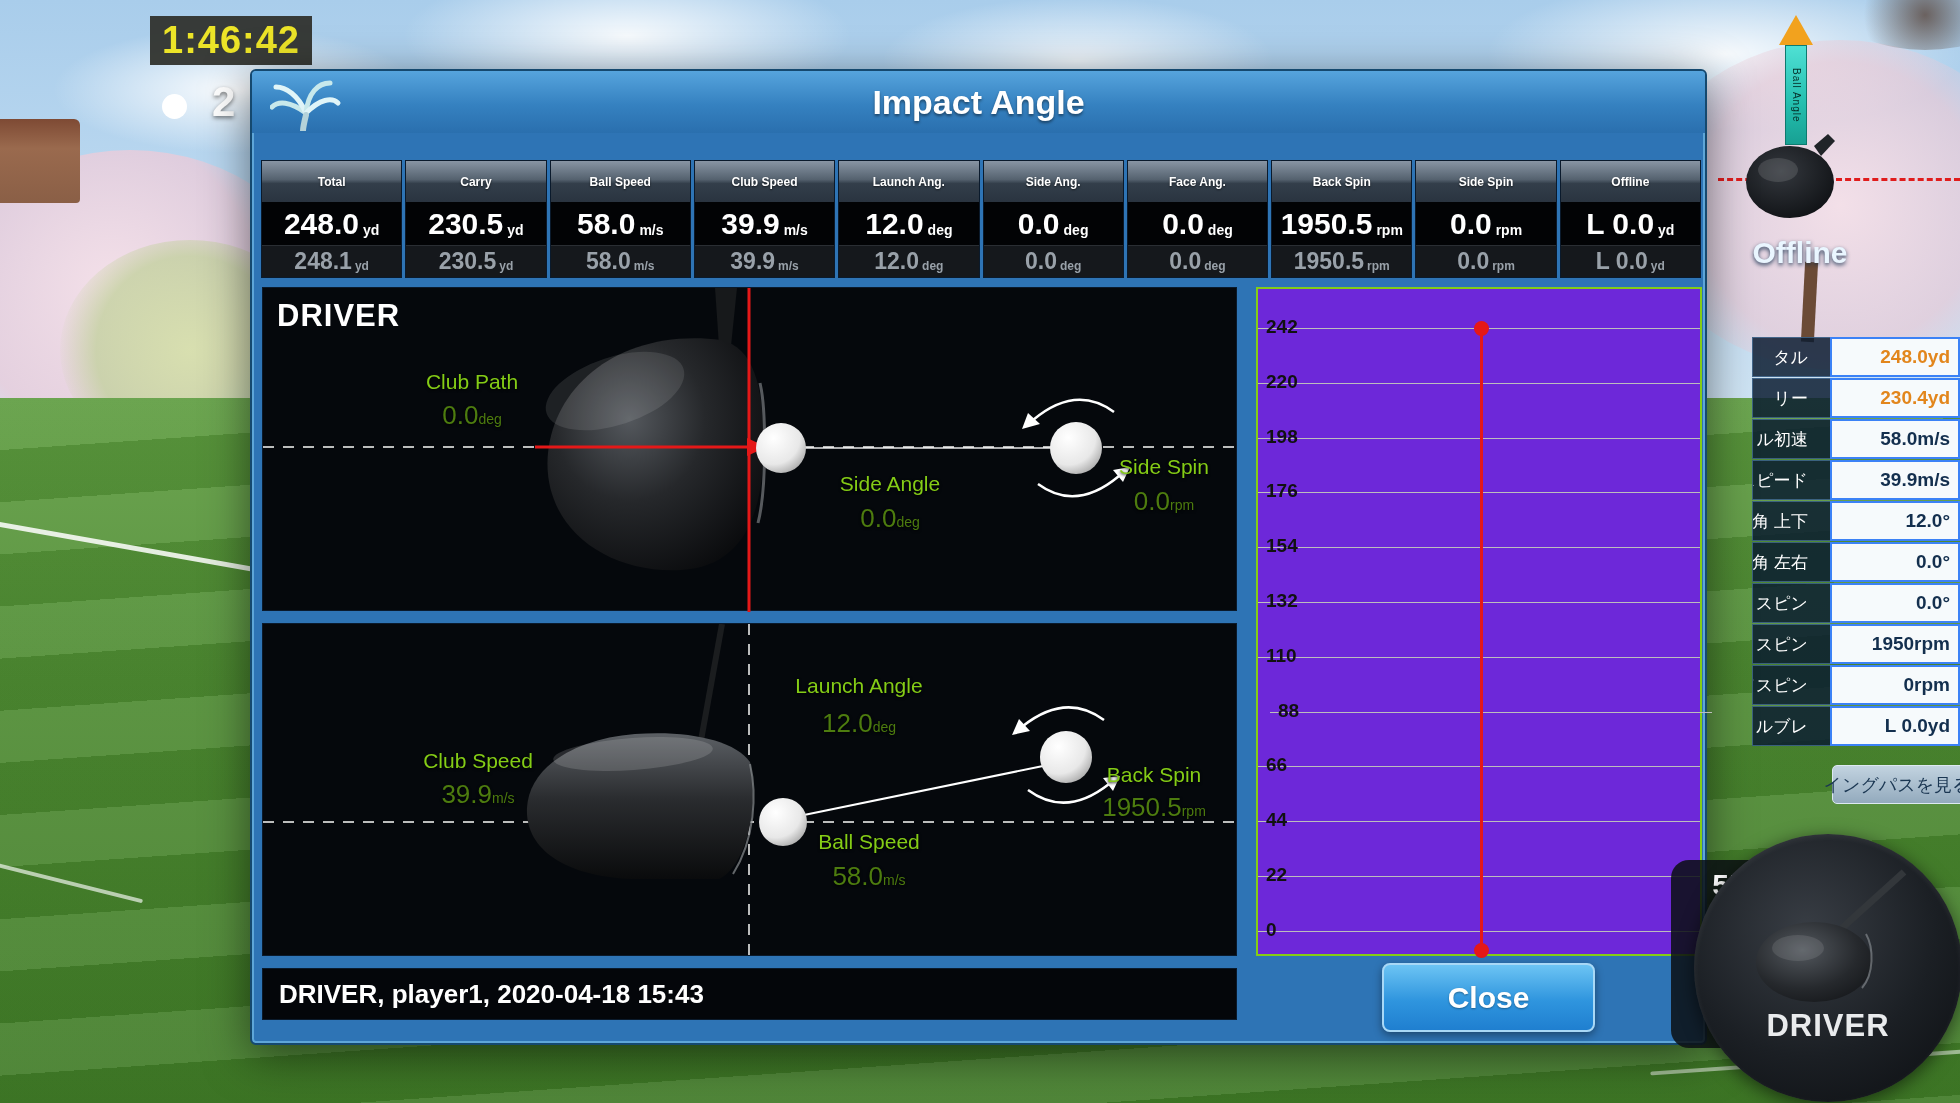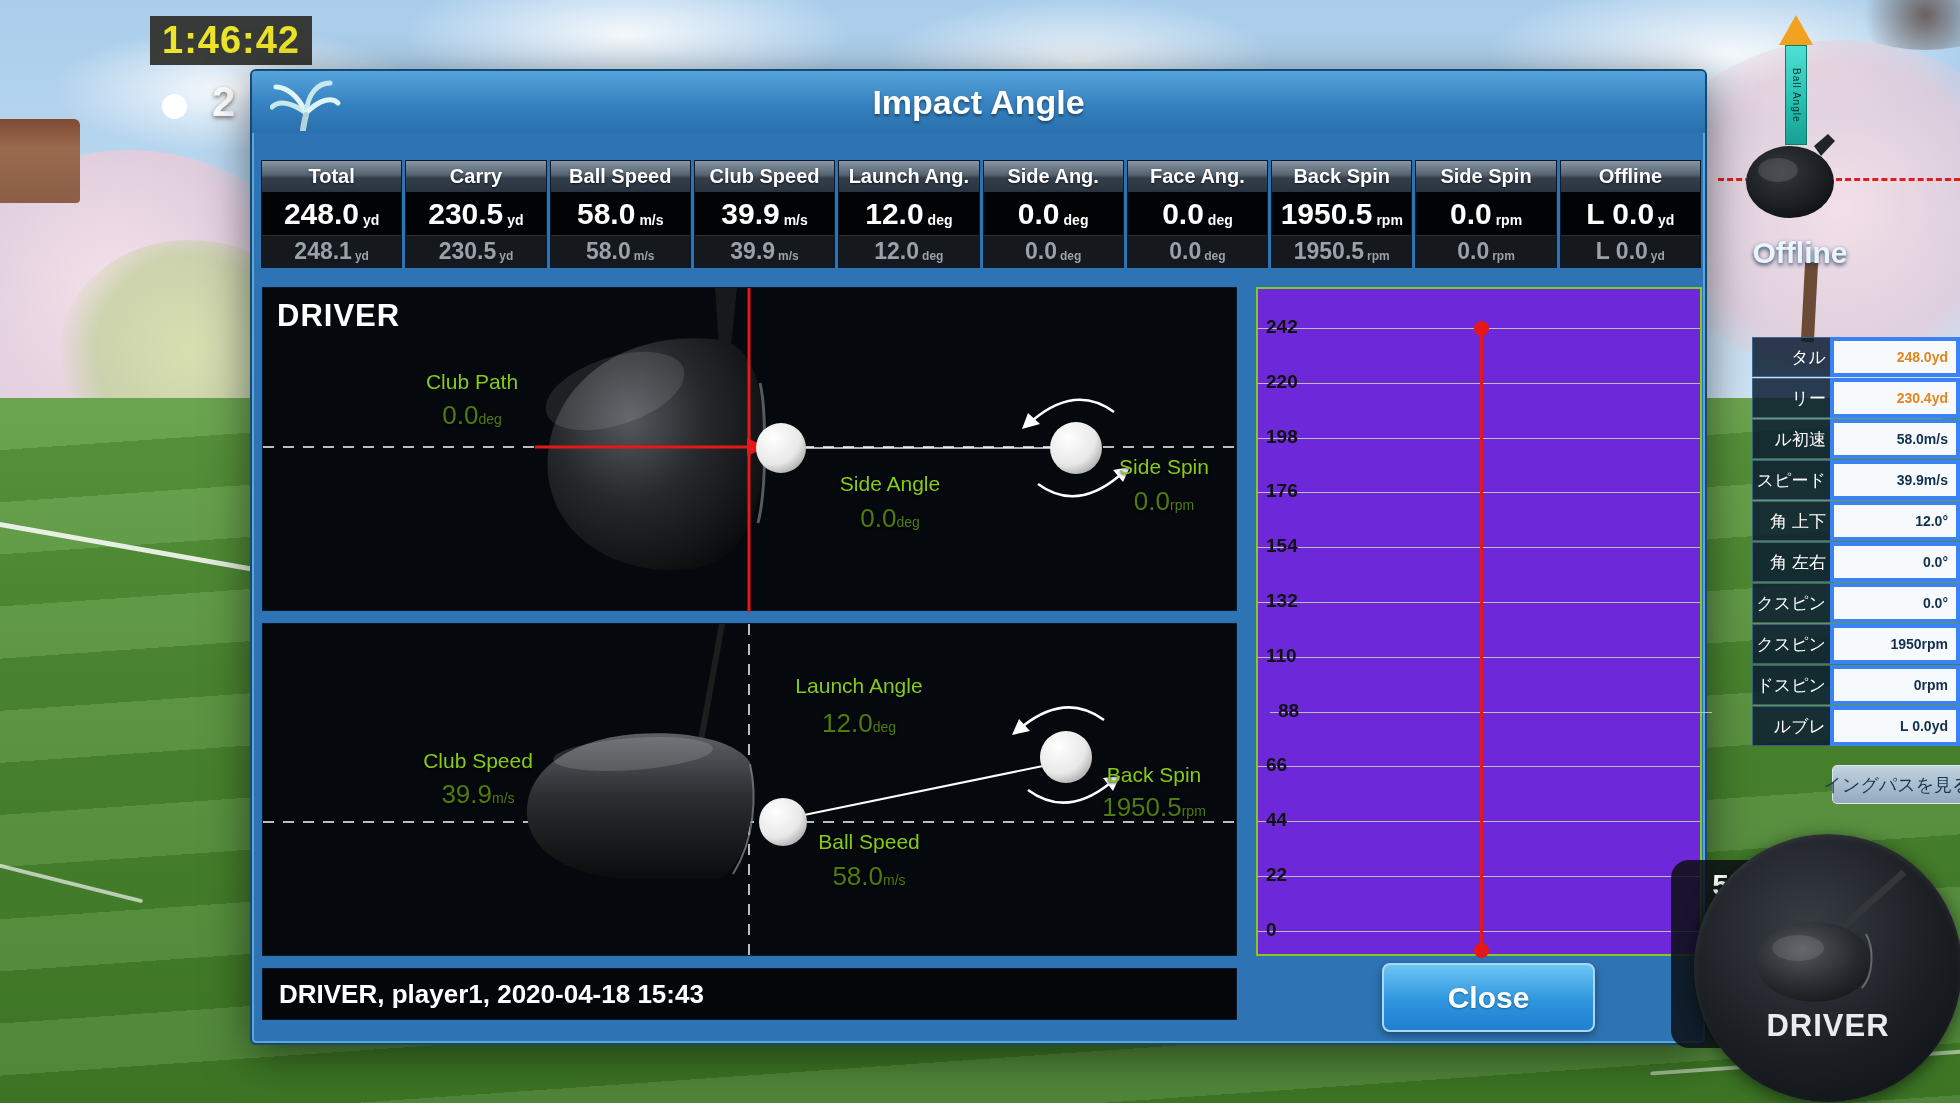--- a/index.html
+++ b/index.html
@@ -54,23 +54,23 @@
        border-radius:4px 4px 0 0;}
   #modal-title{position:absolute;left:0;top:0;width:100%;height:62px;line-height:62px;
        text-align:center;color:#fff;font-size:34px;font-weight:bold;
        text-shadow:0 2px 3px rgba(0,0,0,.45);}
   #palm-logo{position:absolute;left:18px;top:2px;opacity:.95;}
 
   
   #stats{position:absolute;left:9px;top:89px;width:1440px;display:grid;
        grid-template-columns:repeat(10,1fr);gap:3px;}
   .stat-col{background:#000;border:1px solid #0a1a2c;}
-  .stat-head{height:31px;display:flex;align-items:center;justify-content:center;
+  .stat-head{height:41px;display:flex;align-items:center;justify-content:center;
        background:linear-gradient(180deg,#8895a4 0%,#55626f 45%,#333e4a 55%,#2a3440 100%);
-       color:#fff;font-size:20px;font-weight:bold;text-shadow:0 1px 2px rgba(0,0,0,.6);white-space:nowrap;}
+       color:#fff;font-size:12px;font-weight:bold;text-shadow:0 1px 2px rgba(0,0,0,.6);white-space:nowrap;}
   .stat-val{height:43px;display:flex;align-items:center;justify-content:center;gap:4px;
        background:#020305;color:#fff;font-size:30px;font-weight:bold;}
   .stat-val .unit{font-size:14px;margin-top:12px;}
   .stat-prev{height:31px;display:flex;align-items:center;justify-content:center;gap:3px;
        background:#15181c;border-top:1px solid #2a2e33;color:#99a1a9;font-size:23px;font-weight:bold;}
   .stat-prev .unit{font-size:12px;margin-top:9px;}
 
   
   .panel{position:absolute;background:#05080c;border:1px solid #0a1a2c;box-sizing:border-box;}
   #panel-top{left:10px;top:216px;width:975px;height:324px;}
@@ -111,24 +111,24 @@
   #ball-angle-bar span{writing-mode:vertical-rl;font-size:10px;color:#06302a;letter-spacing:1px;}
   #hud-dashline{position:absolute;left:1718px;top:178px;width:242px;height:0;
        border-top:3px dashed #e01c1c;z-index:5;}
   #hud-clubhead{position:absolute;left:1744px;top:132px;z-index:6;}
   #shot-shape{position:absolute;left:1700px;top:236px;width:200px;text-align:center;z-index:6;
        color:#eaf6ff;font-size:30px;font-weight:bold;text-shadow:0 2px 4px rgba(10,40,70,.85);}
 
   #hud-table{position:absolute;left:1752px;top:337px;width:208px;z-index:6;}
   .hud-row{display:flex;height:40px;margin-bottom:1px;}
   .hud-row .lbl{width:78px;background:rgba(10,26,48,.84);color:#fff;font-size:17px;
-       display:flex;align-items:center;justify-content:flex-end;padding-right:4px;
+       display:flex;align-items:center;justify-content:flex-end;padding-right:22px;
        border:1px solid rgba(90,140,190,.55);border-right:none;box-sizing:border-box;white-space:nowrap;overflow:hidden;}
-  .hud-row .val{flex:1;background:#f6fafc;border:4px solid #3b82f6;color:#132f4e;
-       font-size:14px;font-weight:bold;display:flex;align-items:center;justify-content:flex-end;
+  .hud-row .val{flex:1;background:#f6fafc;border:2px solid #3b82f6;color:#132f4e;
+       font-size:19px;font-weight:bold;display:flex;align-items:center;justify-content:flex-end;
        padding-right:8px;box-sizing:border-box;white-space:nowrap;}
   .hud-row.hl .val{color:#e2861c;}
 
   #swing-path-btn{position:absolute;left:1832px;top:765px;width:128px;height:37px;z-index:6;
        background:linear-gradient(180deg,#c2d3e0 0%,#93aabd 100%);border:1px solid #dde9f2;
        border-radius:5px 0 0 5px;color:#1a3652;font-size:18px;display:flex;align-items:center;
        justify-content:center;cursor:pointer;white-space:nowrap;}
 
   
   #tee-panel{position:absolute;left:1671px;top:860px;width:116px;height:188px;z-index:19;

